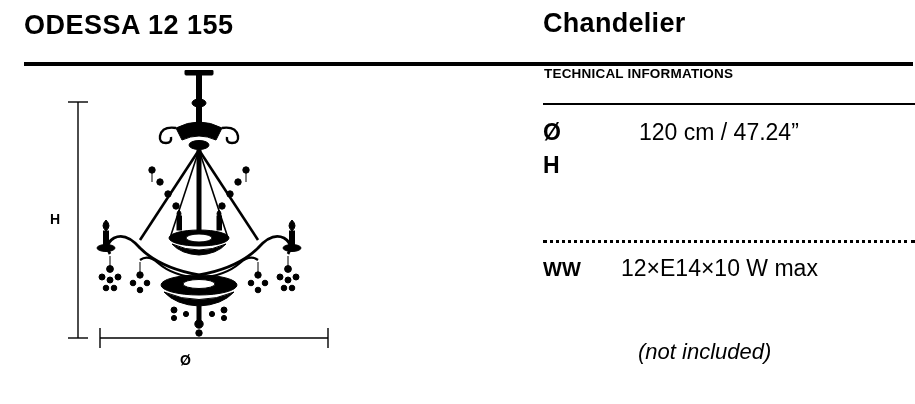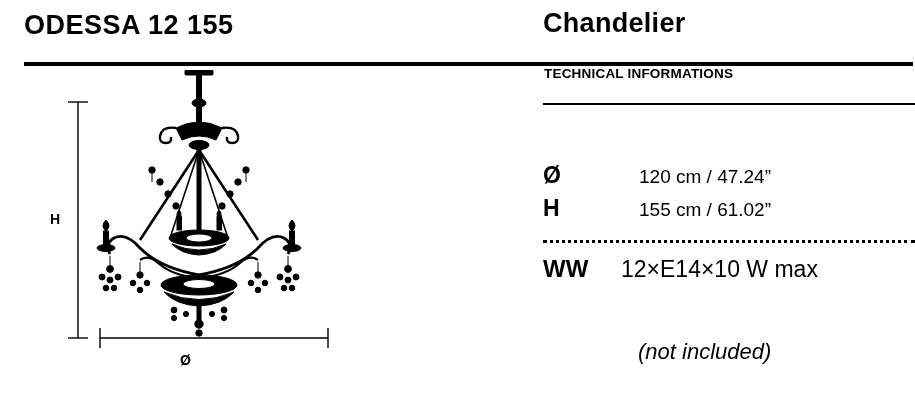--- a/index.html
+++ b/index.html
@@ -123,40 +123,39 @@
     align-items: baseline;
     height: 33px;
   }
   .spec-key {
     width: 96px;
     font-size: 23px;
     font-weight: bold;
     line-height: 33px;
   }
   .spec-val {
-    font-size: 19px;
+    font-size: 23px;
     line-height: 33px;
     white-space: nowrap;
-    margin-top: 44px;
   }
 
   .lamp-table {
     position: absolute;
     left: 3px;
     top: 252px;
     width: 372px;
   }
   .lamp-row {
     display: flex;
     align-items: baseline;
     height: 33px;
   }
   .lamp-key {
     width: 78px;
-    font-size: 24px;
+    font-size: 20px;
     font-weight: bold;
     line-height: 33px;
   }
   .lamp-val {
     font-size: 23px;
     line-height: 33px;
     white-space: nowrap;
     text-align: center;
   }
   .lamp-note {
@@ -319,21 +318,20 @@
 
     <div class="rule-solid"></div>
 
     <div class="spec-table">
       <div class="spec-row">
         <div class="spec-key">Ø</div>
         <div class="spec-val">120 cm / 47.24”</div>
       </div>
       <div class="spec-row">
         <div class="spec-key">H</div>
-        <div class="spec-val">155 cm / 61.02”</div>
       </div>
     </div>
 
     <div class="rule-dotted"></div>
 
     <div class="lamp-table">
       <div class="lamp-row">
         <div class="lamp-key">WW</div>
         <div class="lamp-val">12×E14×10 W max</div>
       </div>

